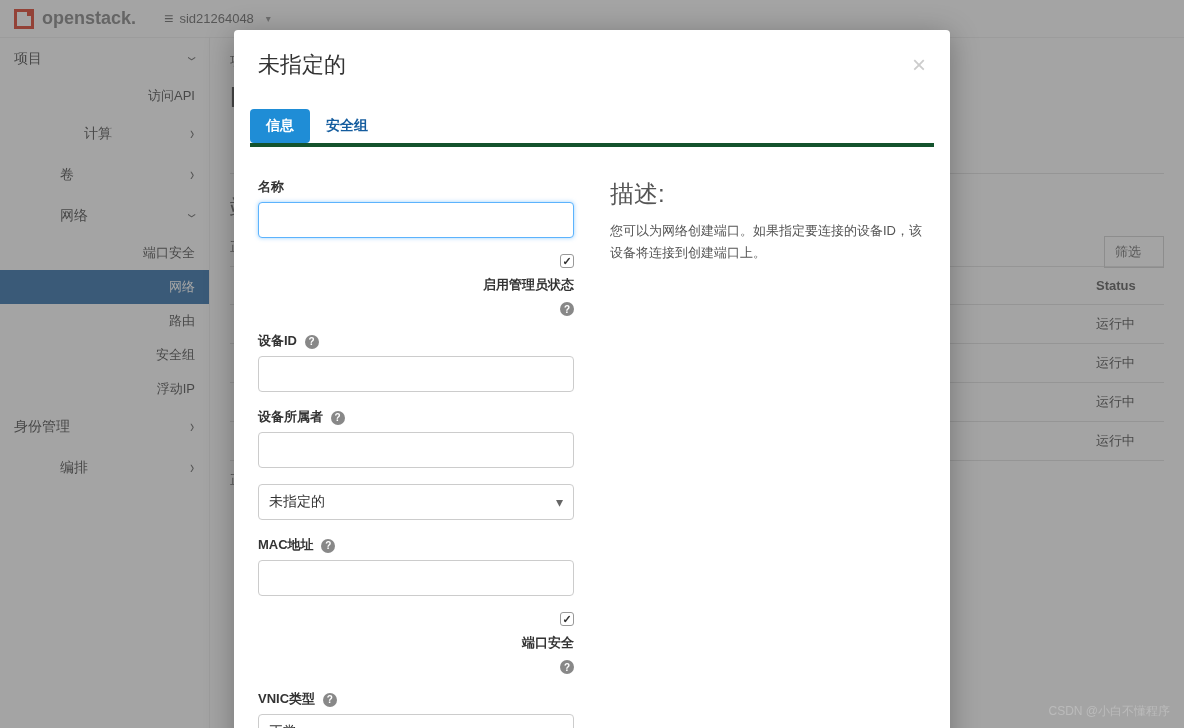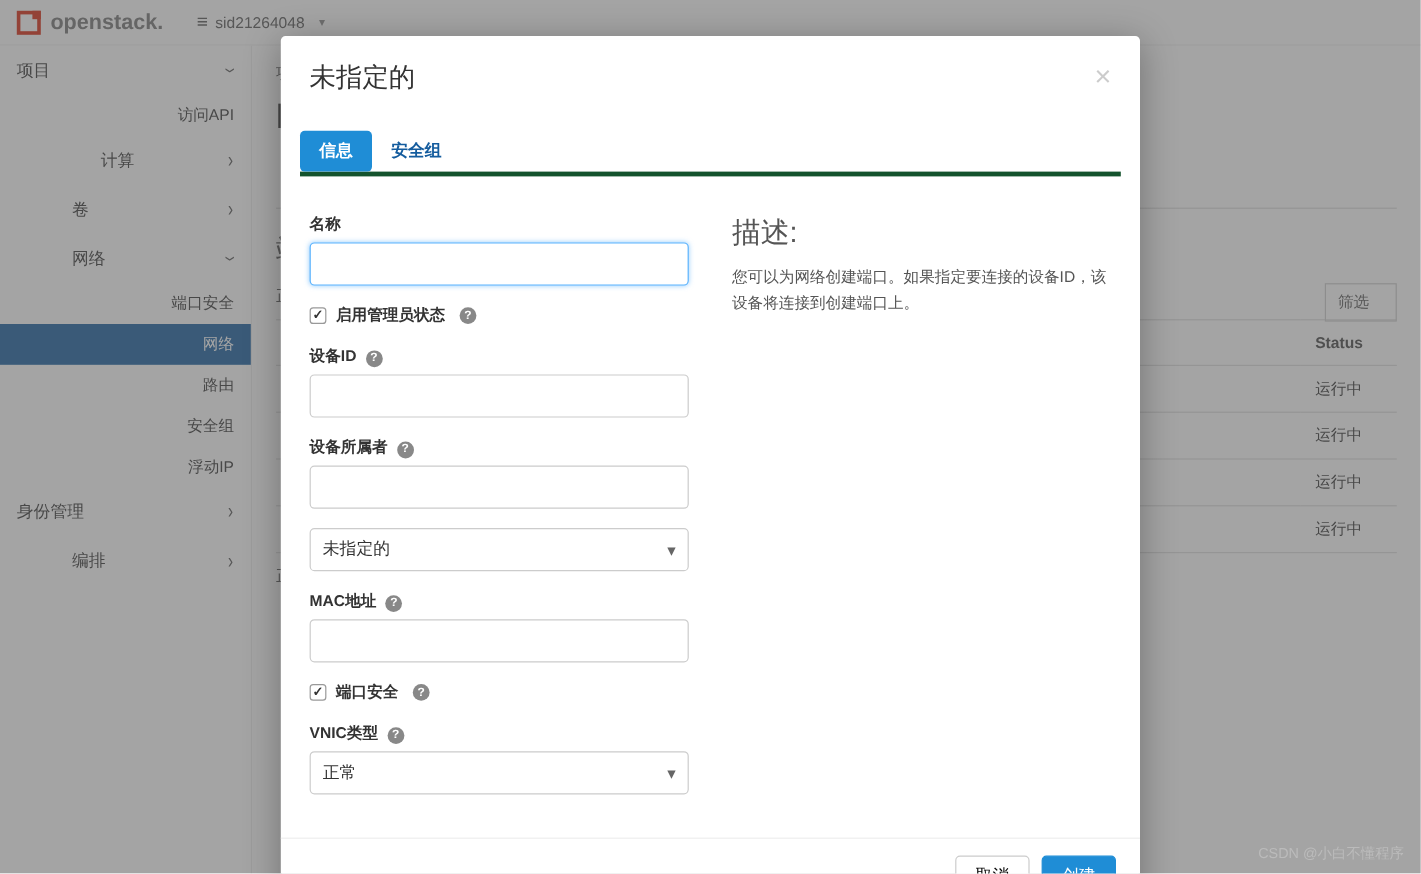--- a/index.html
+++ b/index.html
@@ -53,21 +53,21 @@
     .modal-tab.active { background: #1f8dd6; color: #fff; }
     .modal-body { padding: 18px 24px 20px; display: flex; gap: 36px; }
     .form-col { flex: 1; }
     .desc-col { flex: 1; }
     .form-group { margin-bottom: 16px; }
     .form-label { display: block; margin-bottom: 6px; font-size: 13px; color: #333; font-weight: 600; }
     .form-control { width: 100%; height: 36px; border: 1px solid #ccc; border-radius: 4px; padding: 0 10px; font-size: 14px; }
     .form-control.focus { border-color: #5cb3fd; box-shadow: 0 0 4px rgba(92,179,253,0.6); }
     .select-control { width: 100%; height: 36px; border: 1px solid #ccc; border-radius: 4px; padding: 0 10px; font-size: 14px; background: #fff; display: flex; align-items: center; justify-content: space-between; cursor: pointer; }
     .select-control::after { content: '\25BE'; color: #666; }
-    .checkbox-line { display: flex; align-items: center; gap: 8px; margin-bottom: 16px; font-size: 13px; font-weight: 600; }
+    .checkbox-line { display: flex; align-items: flex-end; gap: 8px; margin-bottom: 16px; font-size: 13px; font-weight: 600; flex-direction: column; }
     .checkbox-line .chk.checked::after { content: '\2713'; display: block; font-size: 11px; line-height: 12px; text-align: center; color: #333; }
     .help-icon { display: inline-flex; width: 14px; height: 14px; border-radius: 50%; background: #888; color: #fff; font-size: 10px; align-items: center; justify-content: center; margin-left: 4px; }
     .desc-title { font-size: 24px; font-weight: 400; color: #555; margin-bottom: 10px; }
     .desc-text { font-size: 13px; color: #555; line-height: 1.7; }
     .modal-footer { padding: 14px 20px; border-top: 1px solid #eee; display: flex; justify-content: flex-end; gap: 10px; }
     .btn { padding: 7px 16px; border-radius: 4px; border: 1px solid #ccc; background: #fff; font-size: 14px; cursor: pointer; }
     .btn-primary { background: #1f8dd6; border-color: #1f8dd6; color: #fff; }
     .watermark { position: absolute; bottom: 8px; right: 14px; font-size: 12px; color: #bbb; z-index: 200; }
   </style>
 </head>

